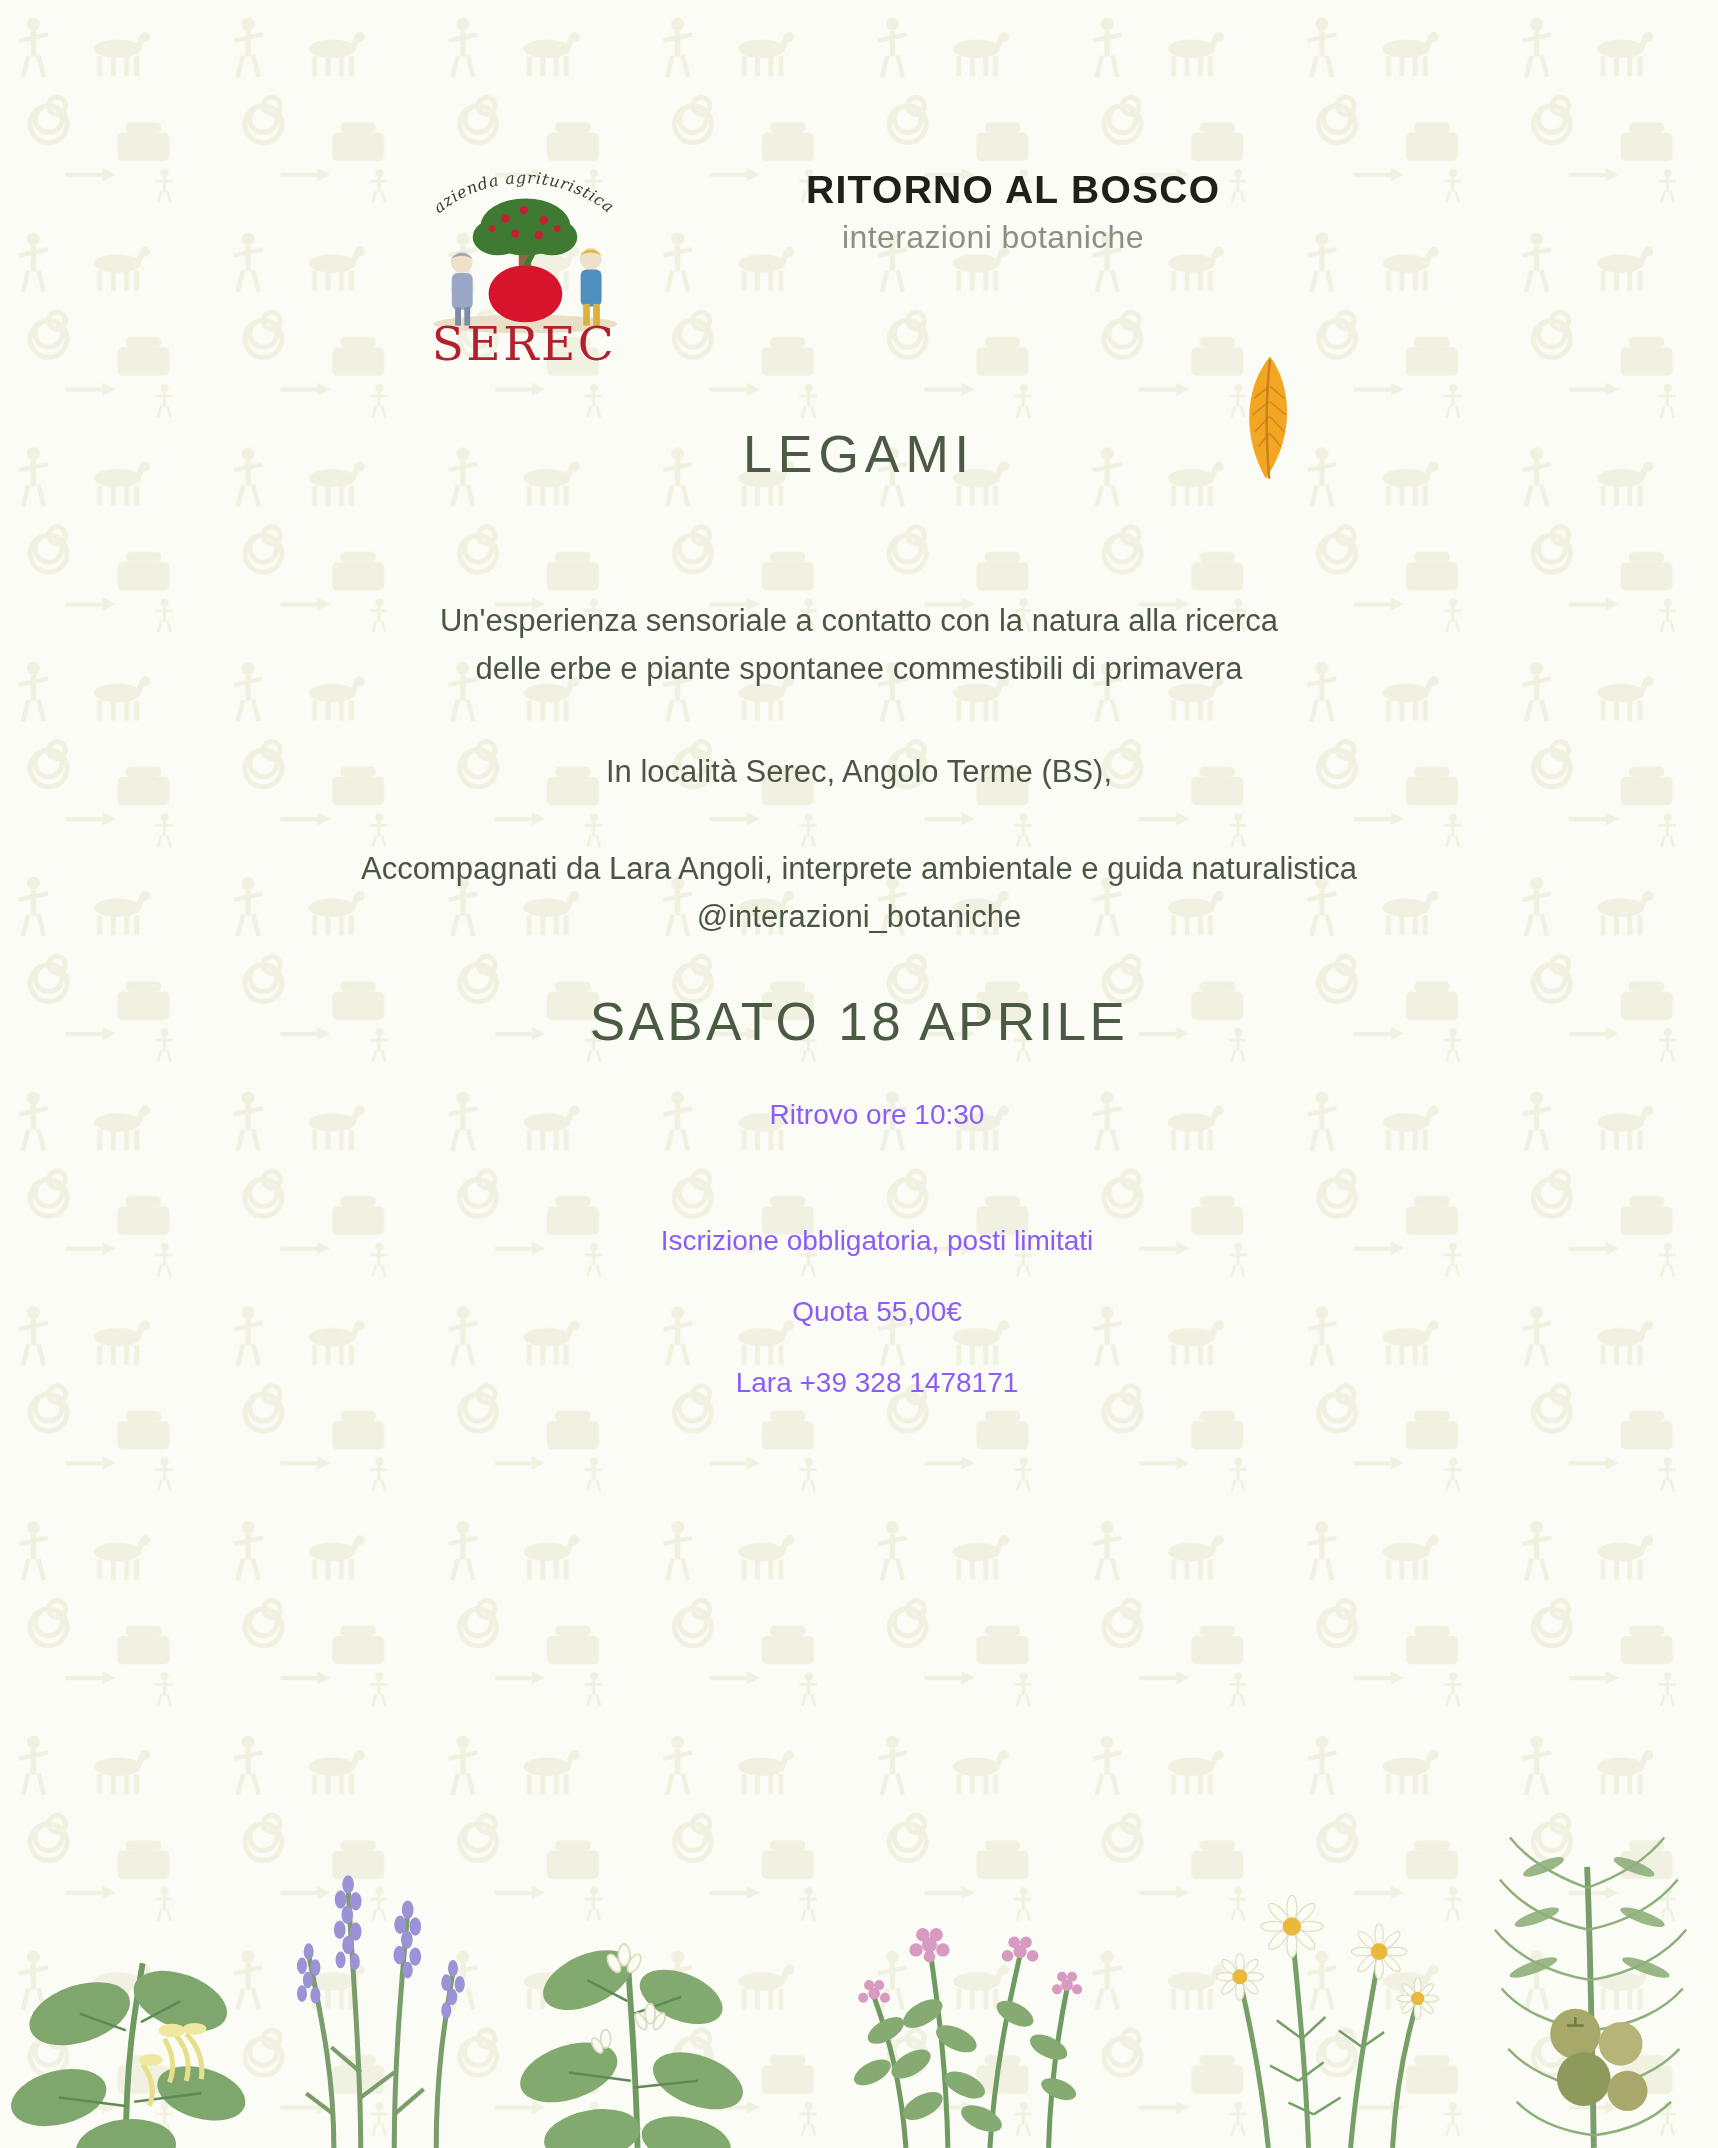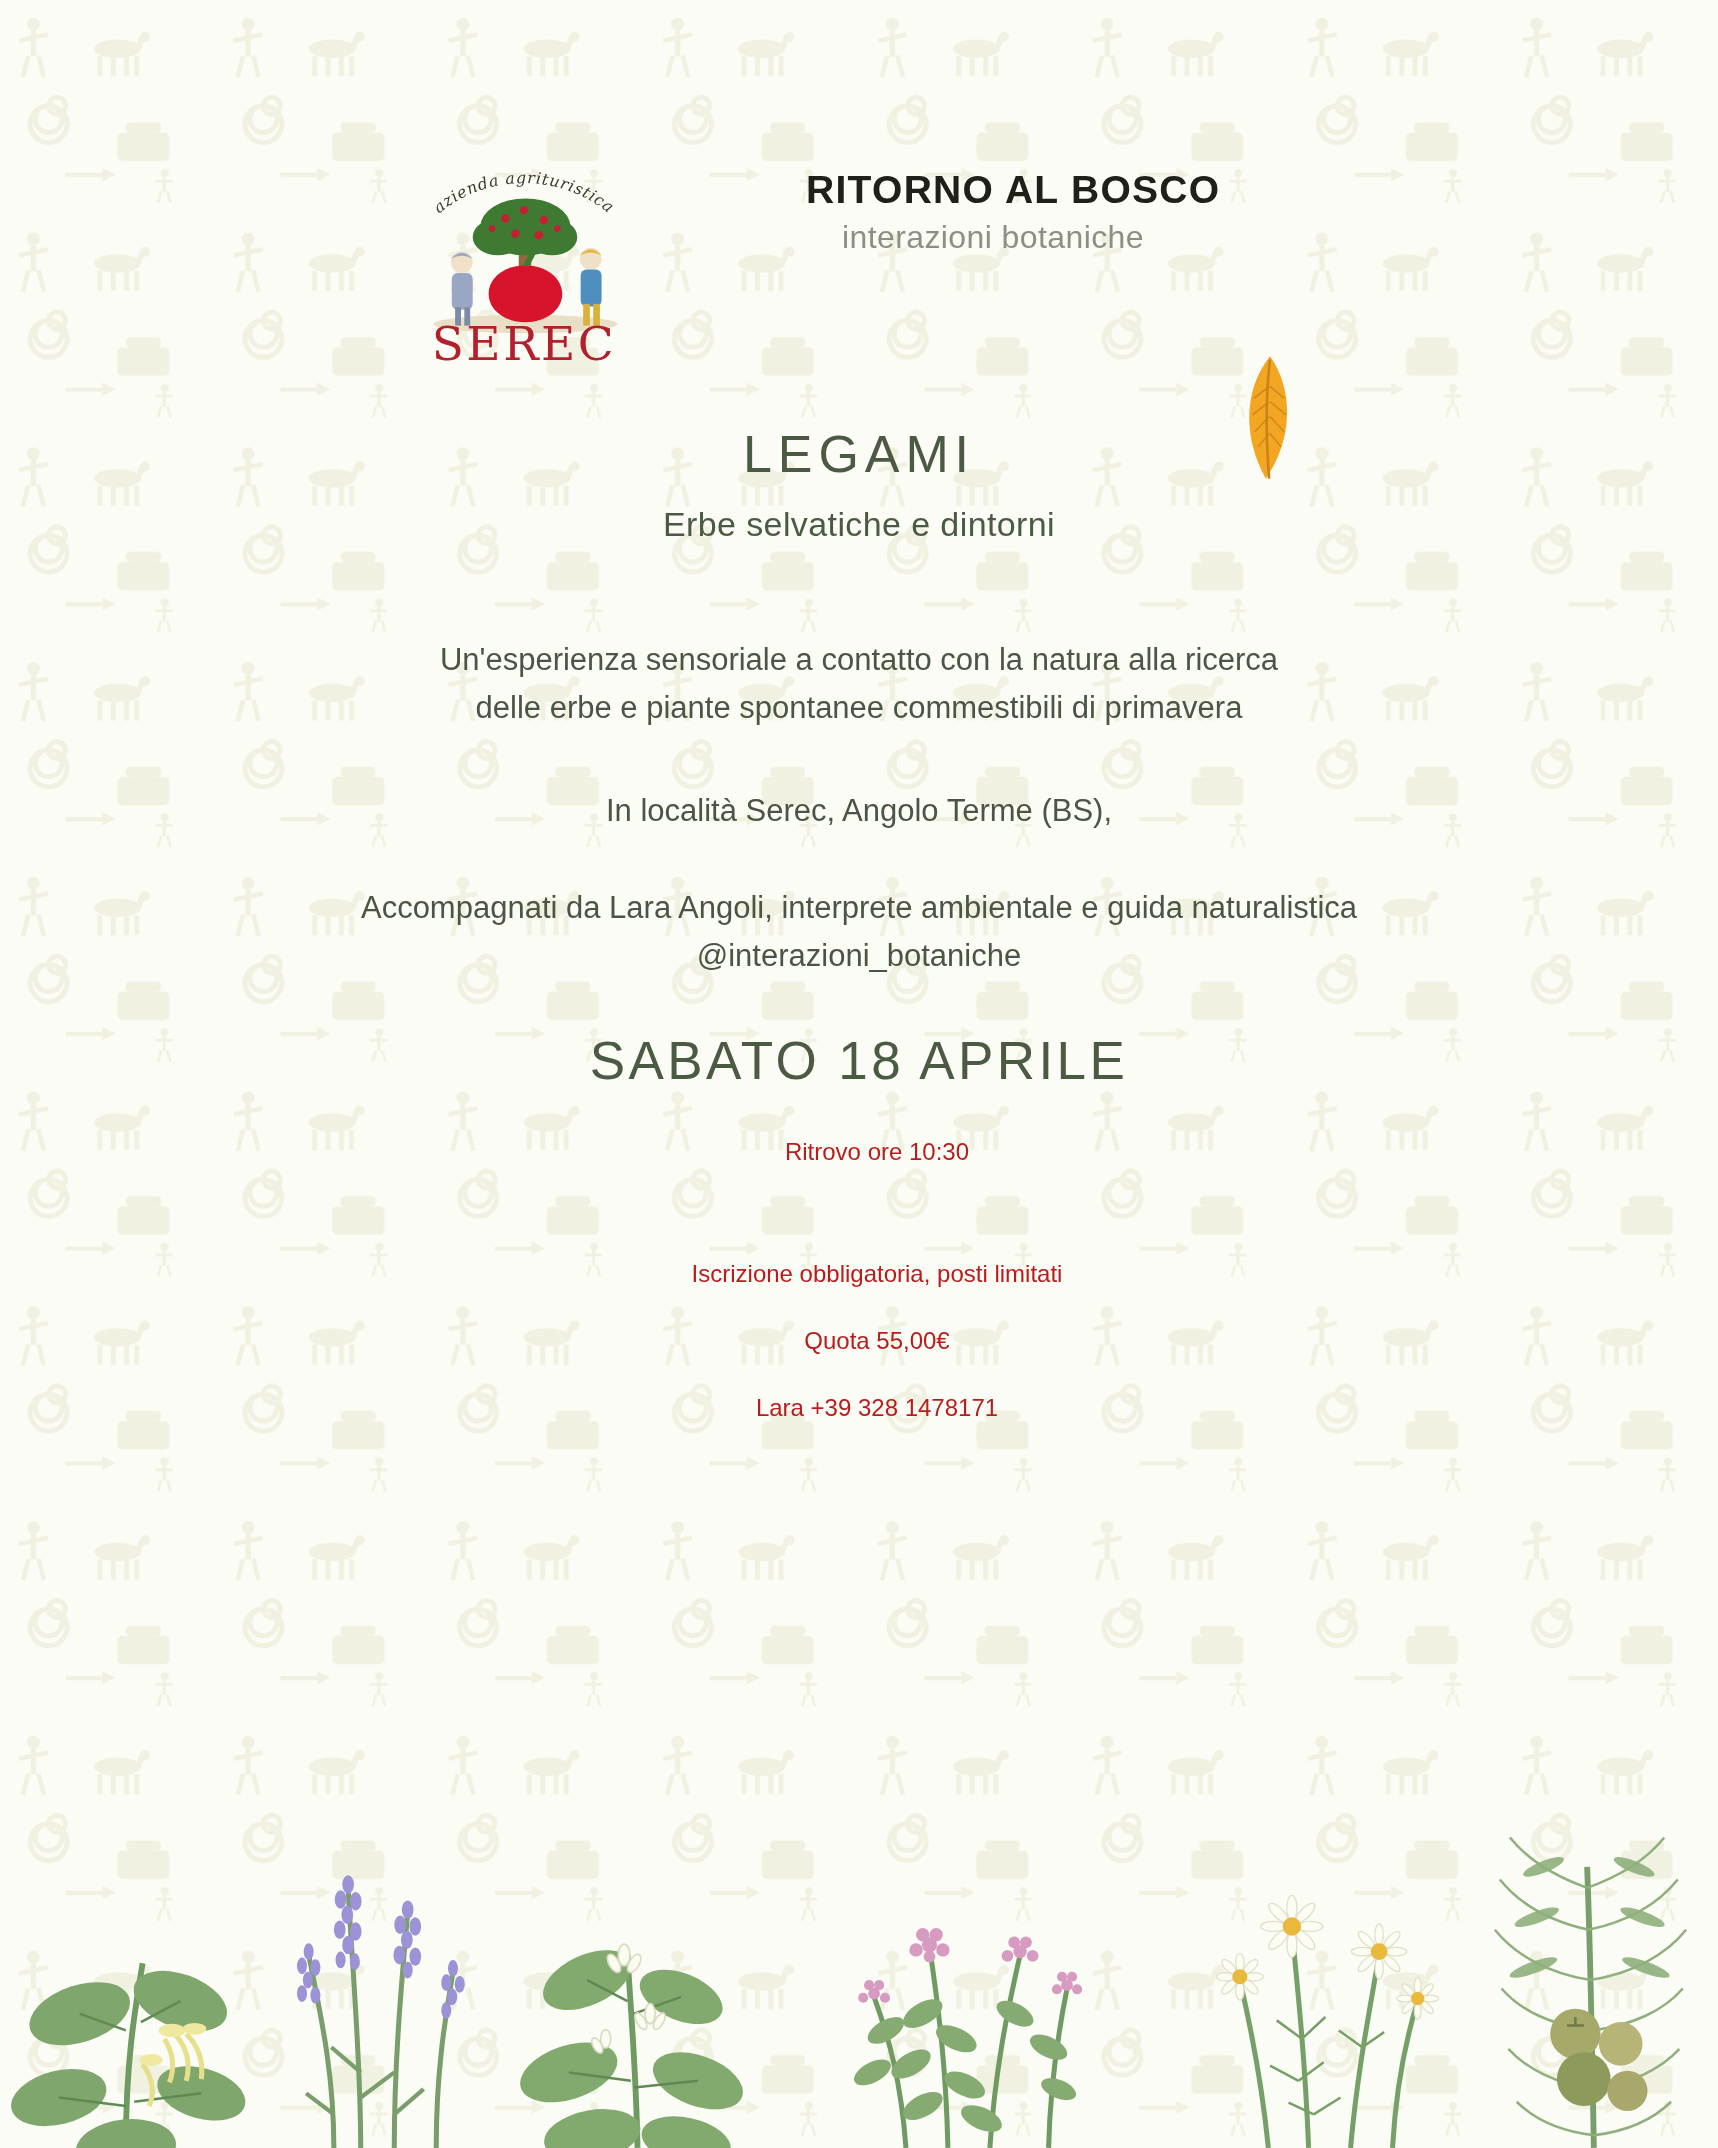--- a/index.html
+++ b/index.html
@@ -128,22 +128,22 @@
   .gap-3 { height: 49px; }
   .gap-4 { height: 50px; }
   .gap-5 { height: 47px; }
   .gap-6 { height: 47px; }
   .date-main {
     font-size: 53px;
     letter-spacing: 3.4px;
     color: #4b5a43;
   }
   .small {
-    font-size: 24px;
-    color: #b91c1c;
+    font-size: 28px;
+    color: #8b5cf6;
     padding-left: 36px;
   }
   .bottom-lines .small { margin-bottom: 39px; }
 
   
   .botanicals {
     position: absolute;
     bottom: 0;
     left: 0;
     width: 1718px;
@@ -281,21 +281,20 @@
         <path d="M45 40 L62 54"></path>
           <path d="M45 58 L64 74"></path>
         <path d="M45 76 L62 94"></path>
           <path d="M45 96 L58 112"></path>
       </g>
     </svg>
   </div>
 
   <div class="content">
     <div class="title-main">LEGAMI</div>
-    <div class="title-sub">Erbe selvatiche e dintorni</div>
 
     <div class="gap-1"></div>
     <div class="para">Un'esperienza sensoriale a contatto con la natura alla ricerca</div>
     <div class="para">delle erbe e piante spontanee commestibili di primavera</div>
 
     <div class="gap-2"></div>
     <div class="para">In località Serec, Angolo Terme (BS),</div>
 
     <div class="gap-3"></div>
     <div class="para">Accompagnati da Lara Angoli, interprete ambientale e guida naturalistica</div>

